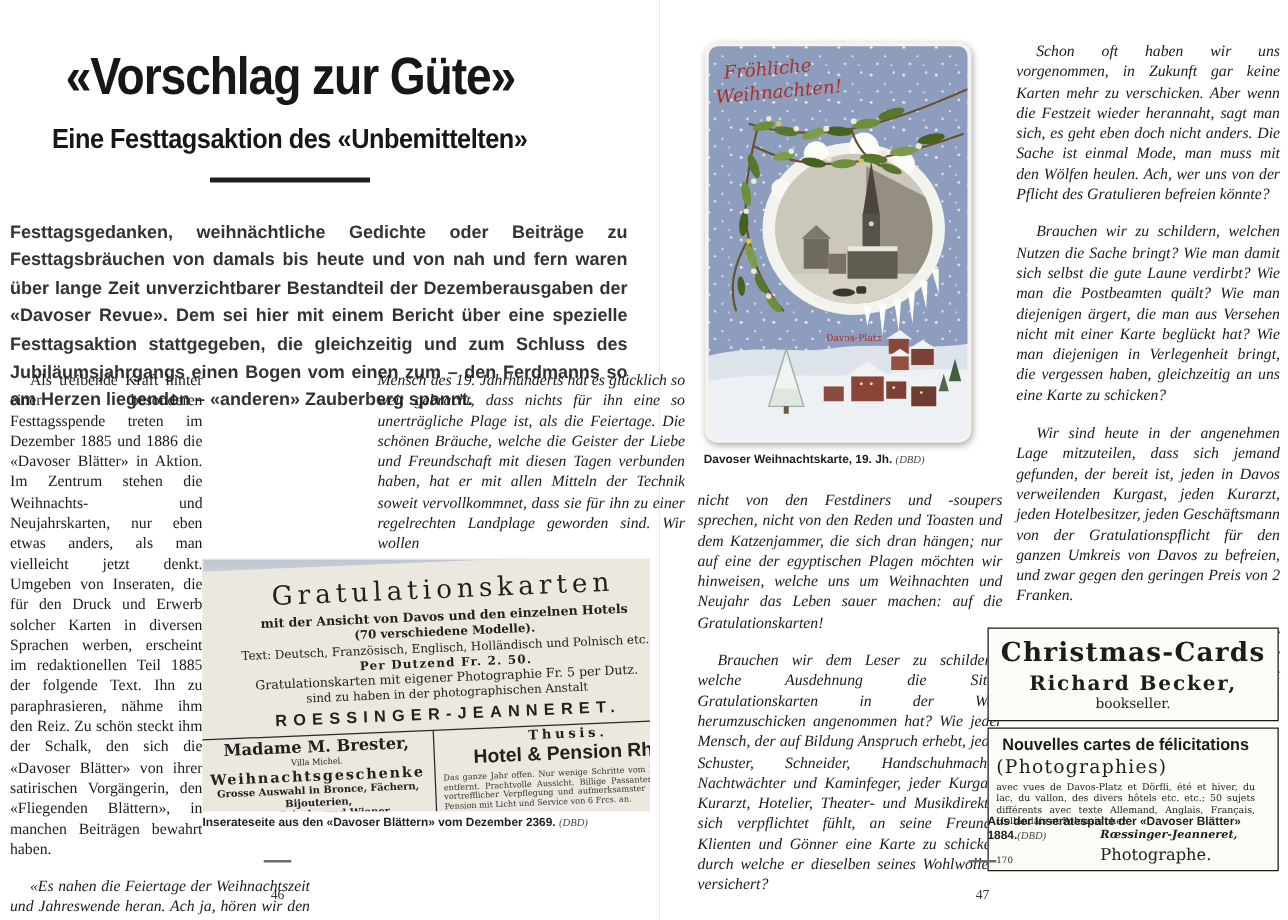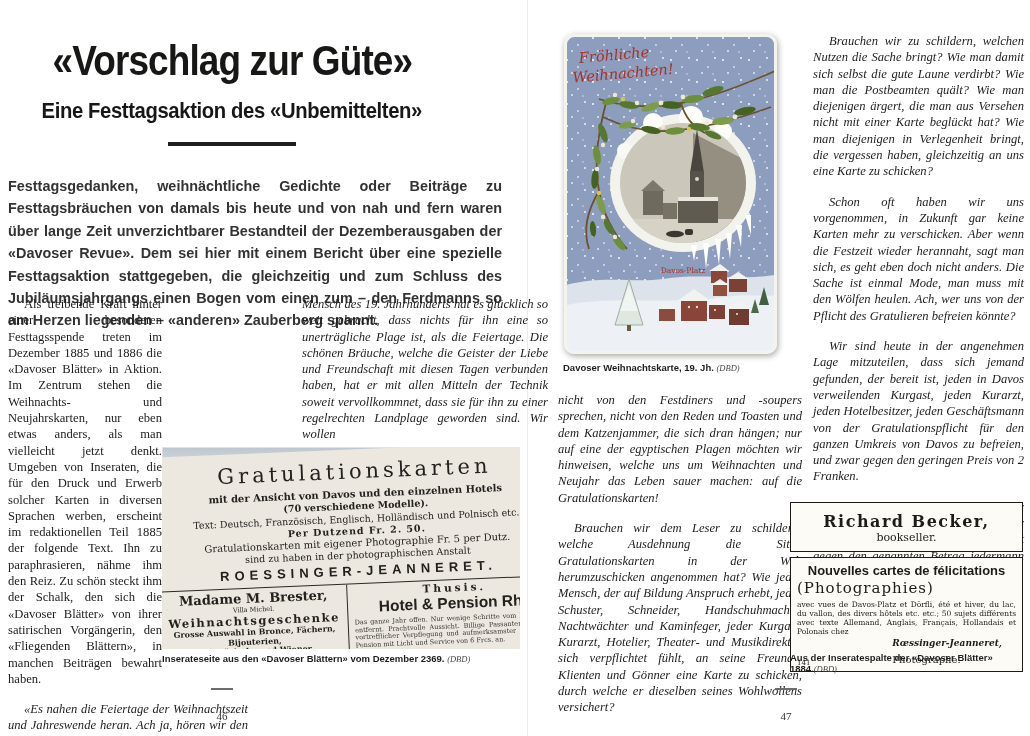--- a/index.html
+++ b/index.html
@@ -85,30 +85,30 @@
             filter:drop-shadow(1px 2px 3px rgba(0,0,0,.35));}
   .postcard svg{display:block;}
 
   
   .clipping{left:790px;top:502px;width:233px;font-family:"DejaVu Serif",serif;color:#1e1c18;}
   .clip-box{border:1.5px solid #1c1a17;background:#fcfbf5;}
   .box1{padding:6px 4px 7px 4px;text-align:center;}
   .b1-title{font-size:21px;font-weight:bold;letter-spacing:1px;}
   .b1-sub{font-size:11px;margin-top:3px;}
   .b1-name{font-weight:bold;letter-spacing:1.5px;font-size:16px;}
-  .box2{margin-top:5px;padding:5px 6px 4px 6px;}
+  .box2{margin-top:5px;padding:5px 18px 4px 6px;}
   .b2-title{font-family:"Liberation Sans",sans-serif;font-weight:bold;font-size:13.5px;
             text-align:center;transform:scaleX(.96);}
   .b2-sub{font-size:15px;letter-spacing:1px;text-align:left;margin-top:1px;}
   .b2-body{font-size:7.5px;line-height:9px;text-align:justify;margin-top:3px;}
   .b2-sigrow{display:flex;justify-content:space-between;align-items:flex-end;margin-top:2px;}
   .b2-num{font-size:7px;}
   .b2-sig{text-align:left;margin-right:14px;}
   .b2-signame{font-size:9px;font-weight:bold;font-style:italic;}
-  .b2-sigrole{font-size:10px;}
+  .b2-sigrole{font-size:13px;}
 </style>
 </head>
 <body>
 
 <div class="abs gutter"></div>
 
 <section>
 
   <header class="abs header">
     <h1 class="title">«Vorschlag zur Güte»</h1><br>
@@ -320,39 +320,40 @@
     <span>Davoser Weihnachtskarte, 19. Jh.</span>
     <span class="cap-credit">(DBD)</span>
   </figcaption>
 
   <div class="abs bodycol colM it">
     <p class="noindent">nicht von den Festdiners und -soupers sprechen, nicht von den Reden und Toasten und dem Katzenjammer, die sich dran hängen; nur auf eine der egyptischen Plagen möchten wir hinweisen, welche uns um Weihnachten und Neujahr das Leben sauer machen: auf die Gratulationskarten!</p>
     <p>Brauchen wir dem Leser zu schildern, welche Ausdehnung die Sitte, Gratulationskarten in der Welt herumzuschicken angenommen hat? Wie jeder Mensch, der auf Bildung Anspruch erhebt, jeder Schuster, Schneider, Handschuhmacher, Nachtwächter und Kaminfeger, jeder Kurgast, Kurarzt, Hotelier, Theater- und Musikdirektor sich verpflichtet fühlt, an seine Freunde, Klienten und Gönner eine Karte zu schicken, durch welche er dieselben seines Wohlwollens versichert?</p>
   </div>
 
   <div class="abs bodycol colR it">
+    <p>Schon oft haben wir uns vorgenommen, in Zukunft gar keine Karten mehr zu verschicken. Aber wenn die Festzeit wieder herannaht, sagt man sich, es geht eben doch nicht anders. Die Sache ist einmal Mode, man muss mit den Wölfen heulen. Ach, wer uns von der Pflicht des Gratulieren befreien könnte?</p>
     <p>Brauchen wir zu schildern, welchen Nutzen die Sache bringt? Wie man damit sich selbst die gute Laune verdirbt? Wie man die Postbeamten quält? Wie man diejenigen ärgert, die man aus Versehen nicht mit einer Karte beglückt hat? Wie man diejenigen in Verlegenheit bringt, die vergessen haben, gleichzeitig an uns eine Karte zu schicken?</p>
-    <p>Schon oft haben wir uns vorgenommen, in Zukunft gar keine Karten mehr zu verschicken. Aber wenn die Festzeit wieder herannaht, sagt man sich, es geht eben doch nicht anders. Die Sache ist einmal Mode, man muss mit den Wölfen heulen. Ach, wer uns von der Pflicht des Gratulieren befreien könnte?</p>
     <p>Wir sind heute in der angenehmen Lage mitzuteilen, dass sich jemand gefunden, der bereit ist, jeden in Davos verweilenden Kurgast, jeden Kurarzt, jeden Hotelbesitzer, jeden Geschäftsmann von der Gratulationspflicht für den ganzen Umkreis von Davos zu befreien, und zwar gegen den geringen Preis von 2 Franken.</p>
     <p>Es ist dies der «Kurverein zur Unterstützung unbemittelter Lungenkranker» [...]. Derselbe stellt gegen den genannten Betrag jedermann eine</p>
   </div>
 
   <figure class="abs clipping" style="margin:0;">
     <div class="clip-box box1">
+      <div class="b1-title">Christmas-Cards</div>
       <div class="b1-sub">
         <span class="b1-name">Richard Becker,</span>
         <span>bookseller.</span>
       </div>
     </div>
     <div class="clip-box box2">
       <div class="b2-title">Nouvelles cartes de félicitations</div>
       <div class="b2-sub">(Photographies)</div>
       <div class="b2-body">avec vues de Davos-Platz et Dörfli, été et hiver, du lac, du vallon, des divers hôtels etc. etc.; 50 sujets différents avec texte Allemand, Anglais, Français, Hollandais et Polonais chez</div>
       <div class="b2-sigrow">
-        <span class="b2-num">141</span>
+        <span class="b2-num">170</span>
         <span class="b2-sig">
           <span class="b2-signame" style="display:block">Rœssinger-Jeanneret,</span>
           <span class="b2-sigrole">Photographe.</span>
         </span>
       </div>
     </div>
   </figure>
 
   <figcaption class="abs caption cap-ad">
     <span>Aus der Inseratespalte der «Davoser Blätter» 1884.</span><span class="cap-credit">(DBD)</span>

